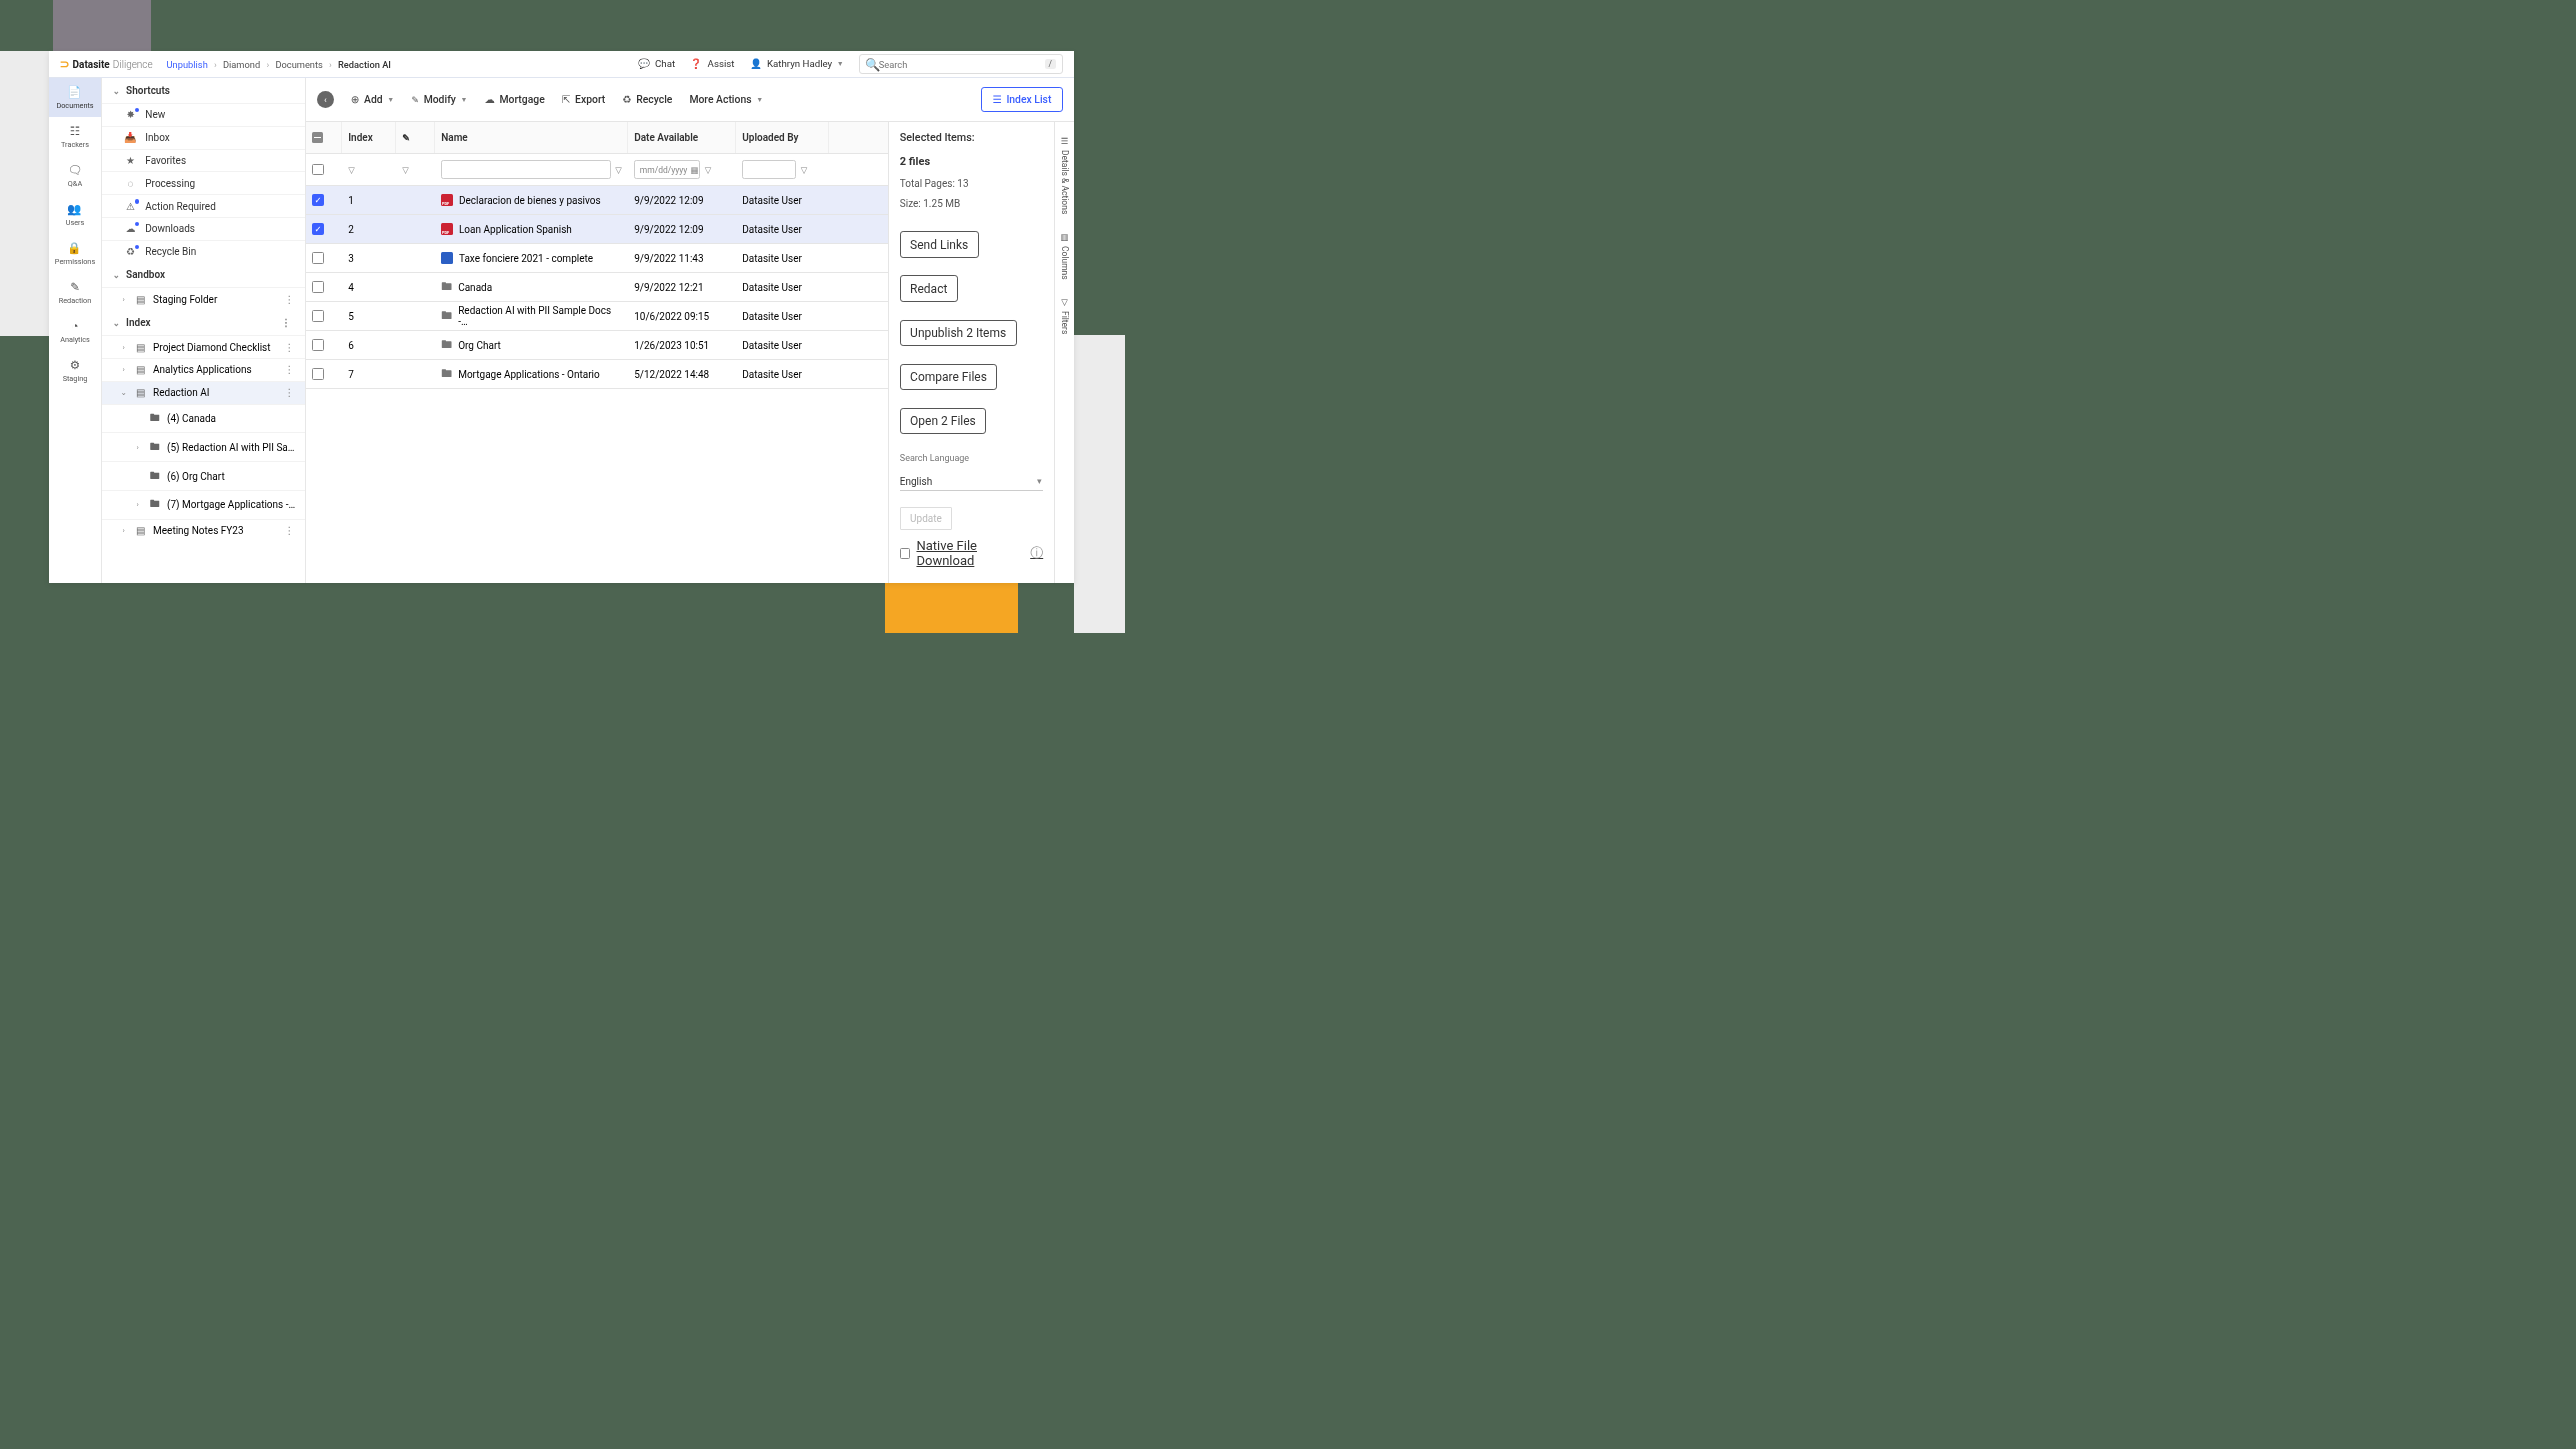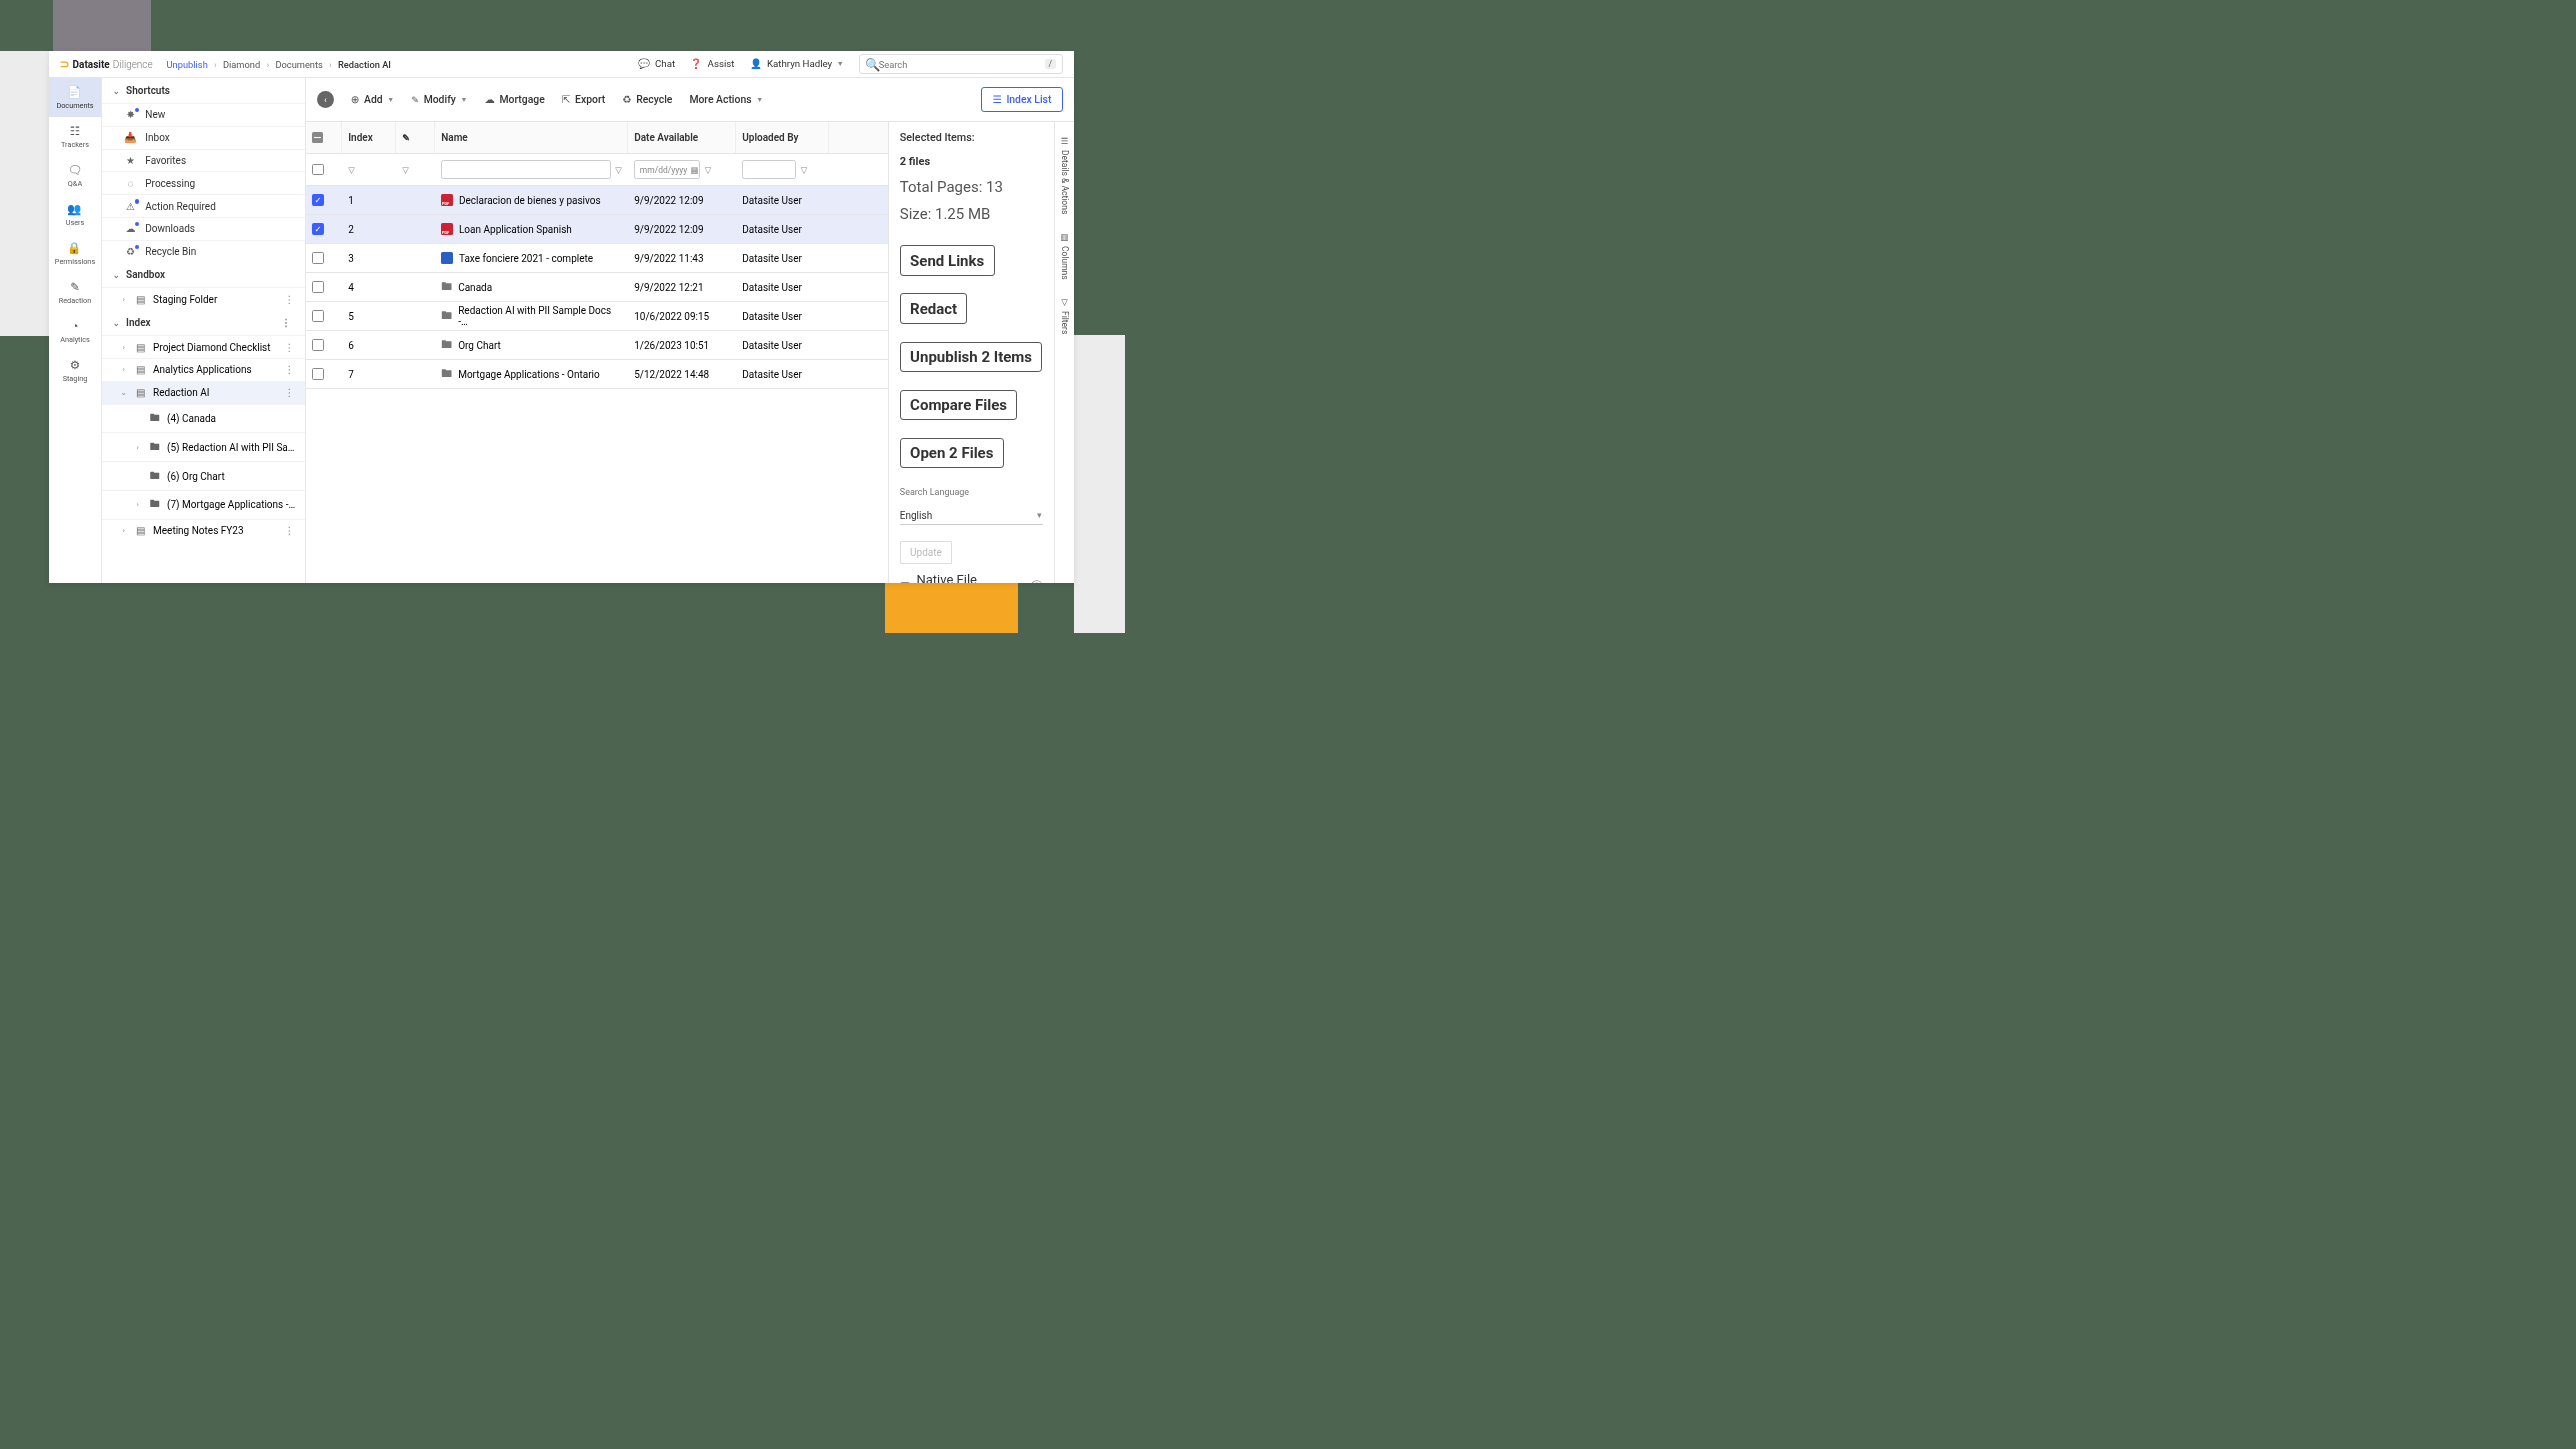--- a/index.html
+++ b/index.html
@@ -71,22 +71,22 @@
 .gr.sel { background:#e8ecfa; }
 .ftype { width:11.6px; height:11.6px; display:inline-block; border-radius:1.5px; flex-shrink:0; }
 .ft-pdf { background:#c23; position:relative; }
 .ft-pdf::after { content:'PDF'; color:#fff; font-size:3.9px; position:absolute; bottom:0; left:0.8px; font-weight:bold; }
 .ft-word { background:#2b5fc4; }
 .ft-folder { color:#777; font-size:10.8px; }
 
 .panel { width:166px; border-left:0.8px solid #e5e5e5; border-top:0.8px solid #e5e5e5; padding:9.3px 10.8px; font-size:10px; color:#333; display:flex; flex-direction:column; gap:8px; }
 .panel h3 { font-size:10.8px; font-weight:500; margin-bottom:3.1px; }
 .panel .big { font-size:11px; font-weight:700; }
-.panel .meta { font-size:15px; color:#555; margin-top:1.5px; }
-.panel .pbtn { border:1.2px solid #555; border-radius:3.1px; padding:5.4px 9.3px; font-size:15px; font-weight:700; cursor:pointer; margin-top:9.3px; display:inline-block; width:fit-content; }
+.panel .meta { font-size:10px; color:#555; margin-top:1.5px; }
+.panel .pbtn { border:1.2px solid #555; border-radius:3.1px; padding:5.4px 9.3px; font-size:12px; font-weight:400; cursor:pointer; margin-top:9.3px; display:inline-block; width:fit-content; }
 .panel label { font-size:9px; color:#777; margin-top:10.8px; display:block; }
 .panel .sel { display:flex; align-items:center; justify-content:space-between; border-bottom:0.8px solid #ccc; padding:3.1px 0; margin-top:1.5px; }
 .panel .upd { border:0.8px solid #ddd; color:#bbb; border-radius:1px; padding:5.4px 9.3px; font-size:10px; margin-top:7.7px; width:fit-content; }
 .panel .nf { display:flex; align-items:center; gap:6.2px; margin-top:0; font-size:13px;text-decoration:underline; }
 
 .rail { width:20px; border-left:0.8px solid #e5e5e5; border-top:0.8px solid #e5e5e5; display:flex; flex-direction:column; align-items:center; gap:7.7px; padding-top:9.3px; }
 .rail-item { writing-mode:vertical-rl; font-size:8.5px; color:#555; display:flex; align-items:center; gap:4.6px; cursor:pointer; padding:4.6px 0; }
 .pen { font-size:9.3px; }
 </style>
 </head>

